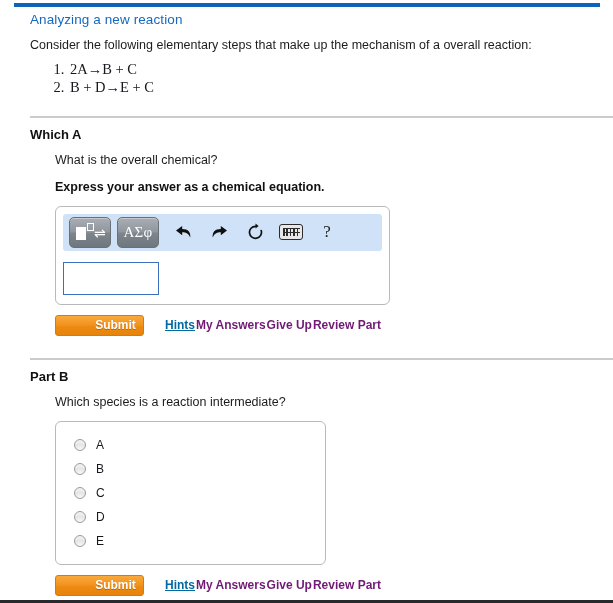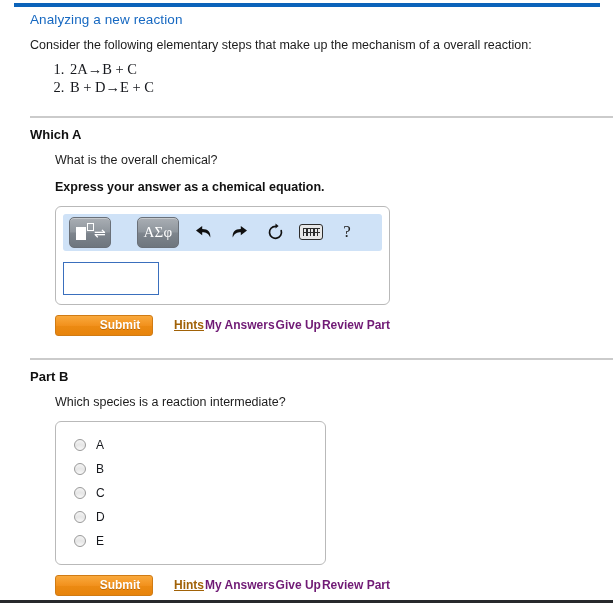--- a/index.html
+++ b/index.html
@@ -114,21 +114,20 @@
     align-items: center;
     justify-content: center;
     margin-right: 6px;
     box-shadow: inset 0 1px 0 rgba(255,255,255,.35);
   }
   .mbtn.greek {
     font-family: "Liberation Serif", serif;
     color: #ffffff;
     font-size: 15px;
     letter-spacing: .3px;
-    margin-left: 20px;
   }
   .tmpl-icon { position: relative; width: 30px; height: 18px; }
   .tmpl-icon .sq-big {
     position: absolute; left: 1px; top: 4px;
     width: 10px; height: 13px; background: #ffffff;
   }
   .tmpl-icon .sq-sm {
     position: absolute; left: 12px; top: 0px;
     width: 7px; height: 8px; border: 1.5px solid #ffffff;
     box-sizing: border-box;
@@ -172,21 +171,21 @@
     background: #ffffff;
     box-sizing: border-box;
   }
   
   .actions {
     display: flex;
     align-items: center;
     padding-top: 10px;
   }
   .submit {
-    width: 98px;
+    width: 89px;
     height: 21px;
     border: 1px solid #d07b14;
     border-radius: 3px;
     background: linear-gradient(to bottom, #f9a93c 0%, #f2911d 50%, #ec8a12 51%, #e7840c 100%);
     color: #ffffff;
     font-size: 12px;
     font-weight: bold;
     display: flex;
     align-items: center;
     justify-content: center;
@@ -194,21 +193,21 @@
     box-sizing: border-box;
     padding-left: 32px;
   }
   .act-link {
     font-size: 12px;
     font-weight: bold;
     color: #701a75;
     margin-left: 1px;
   }
   .act-link.hints {
-    color: #a16207;
+    color: #0369a1;
     text-decoration: underline;
     margin-left: 21px;
   }
   
   .choice-box {
     margin-top: 12px;
     width: 271px;
     border: 1px solid #b9b9b9;
     border-radius: 6px;
     background: #ffffff;

